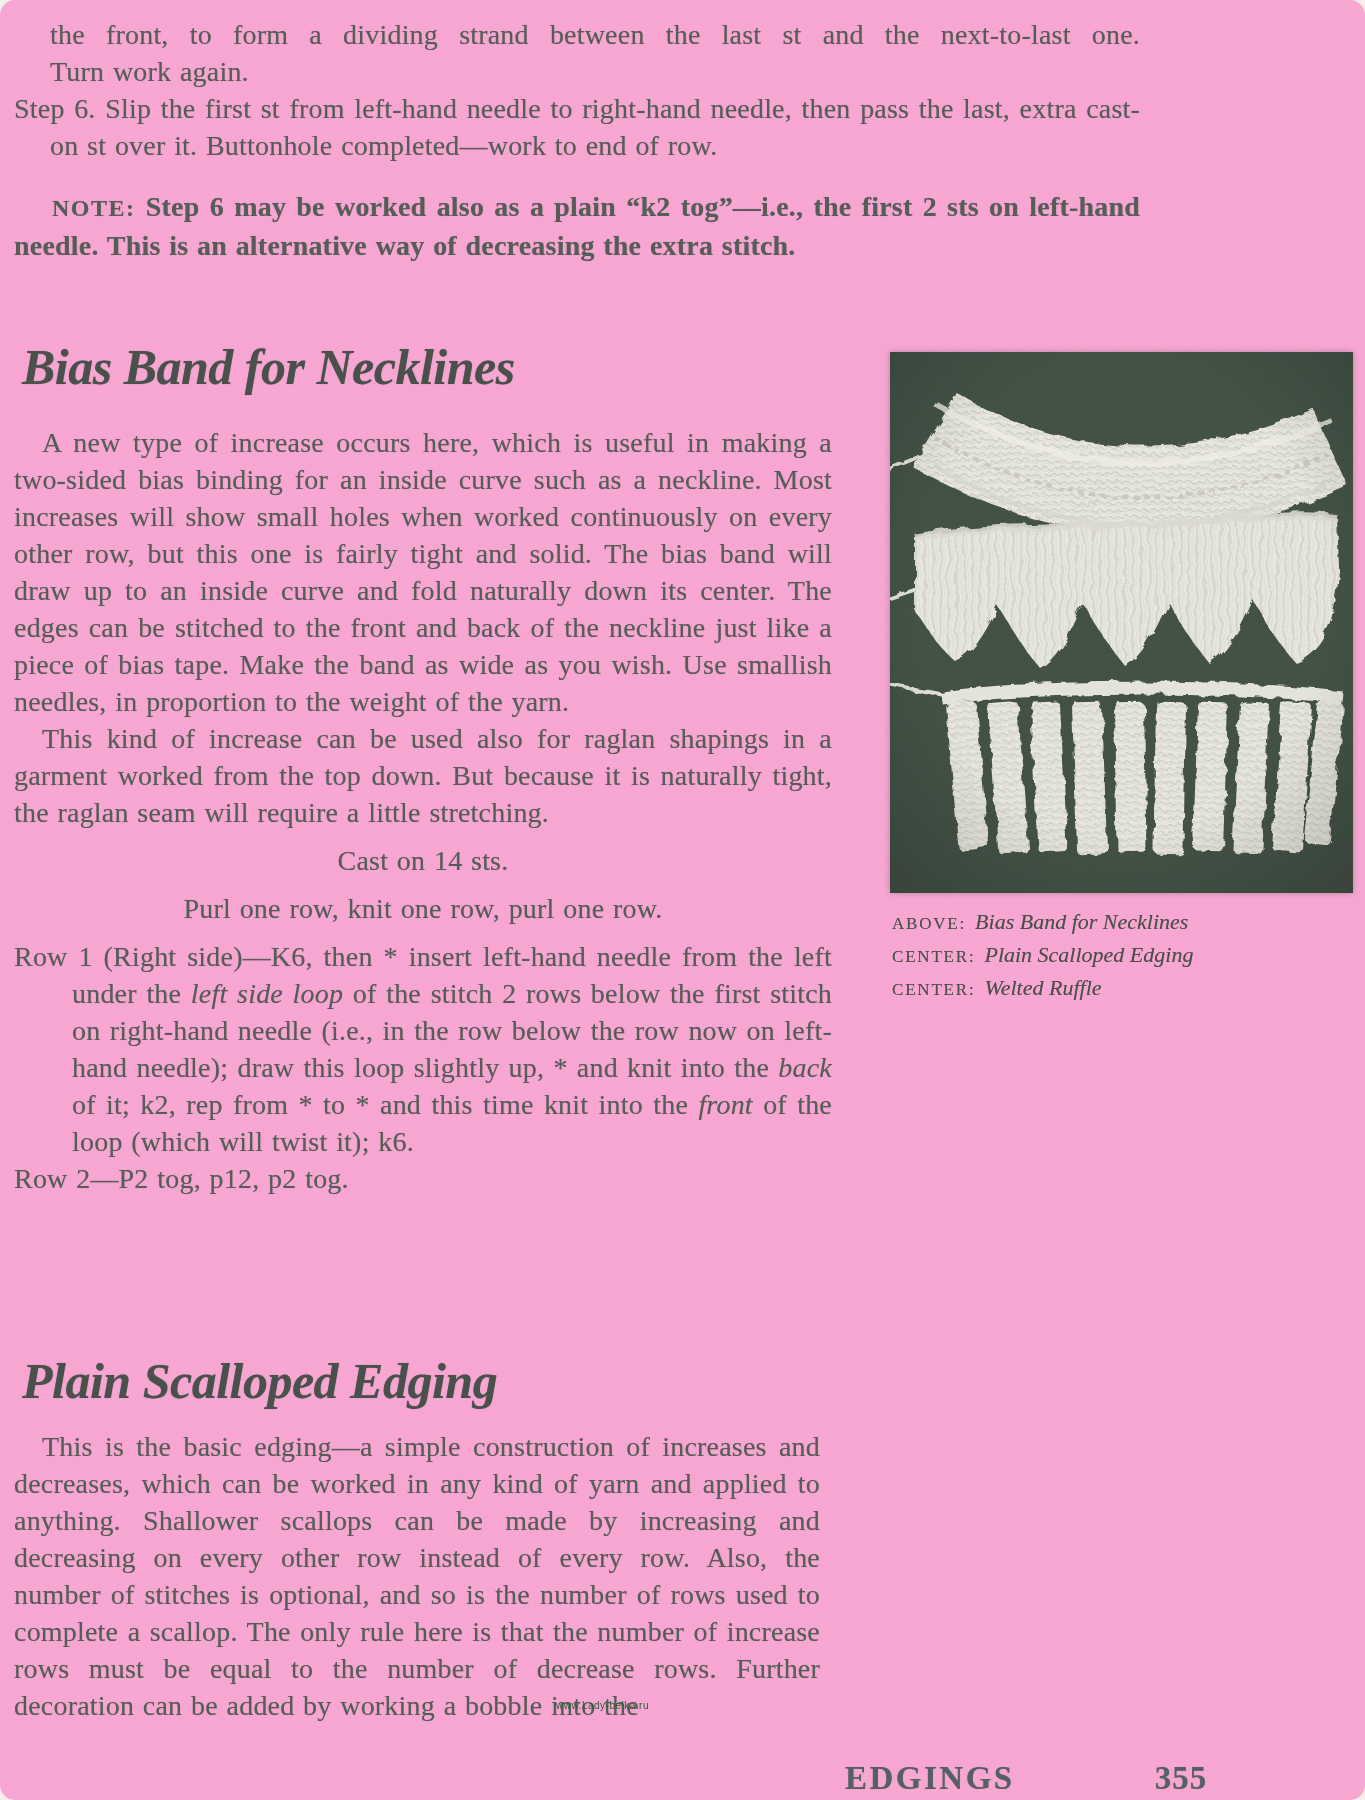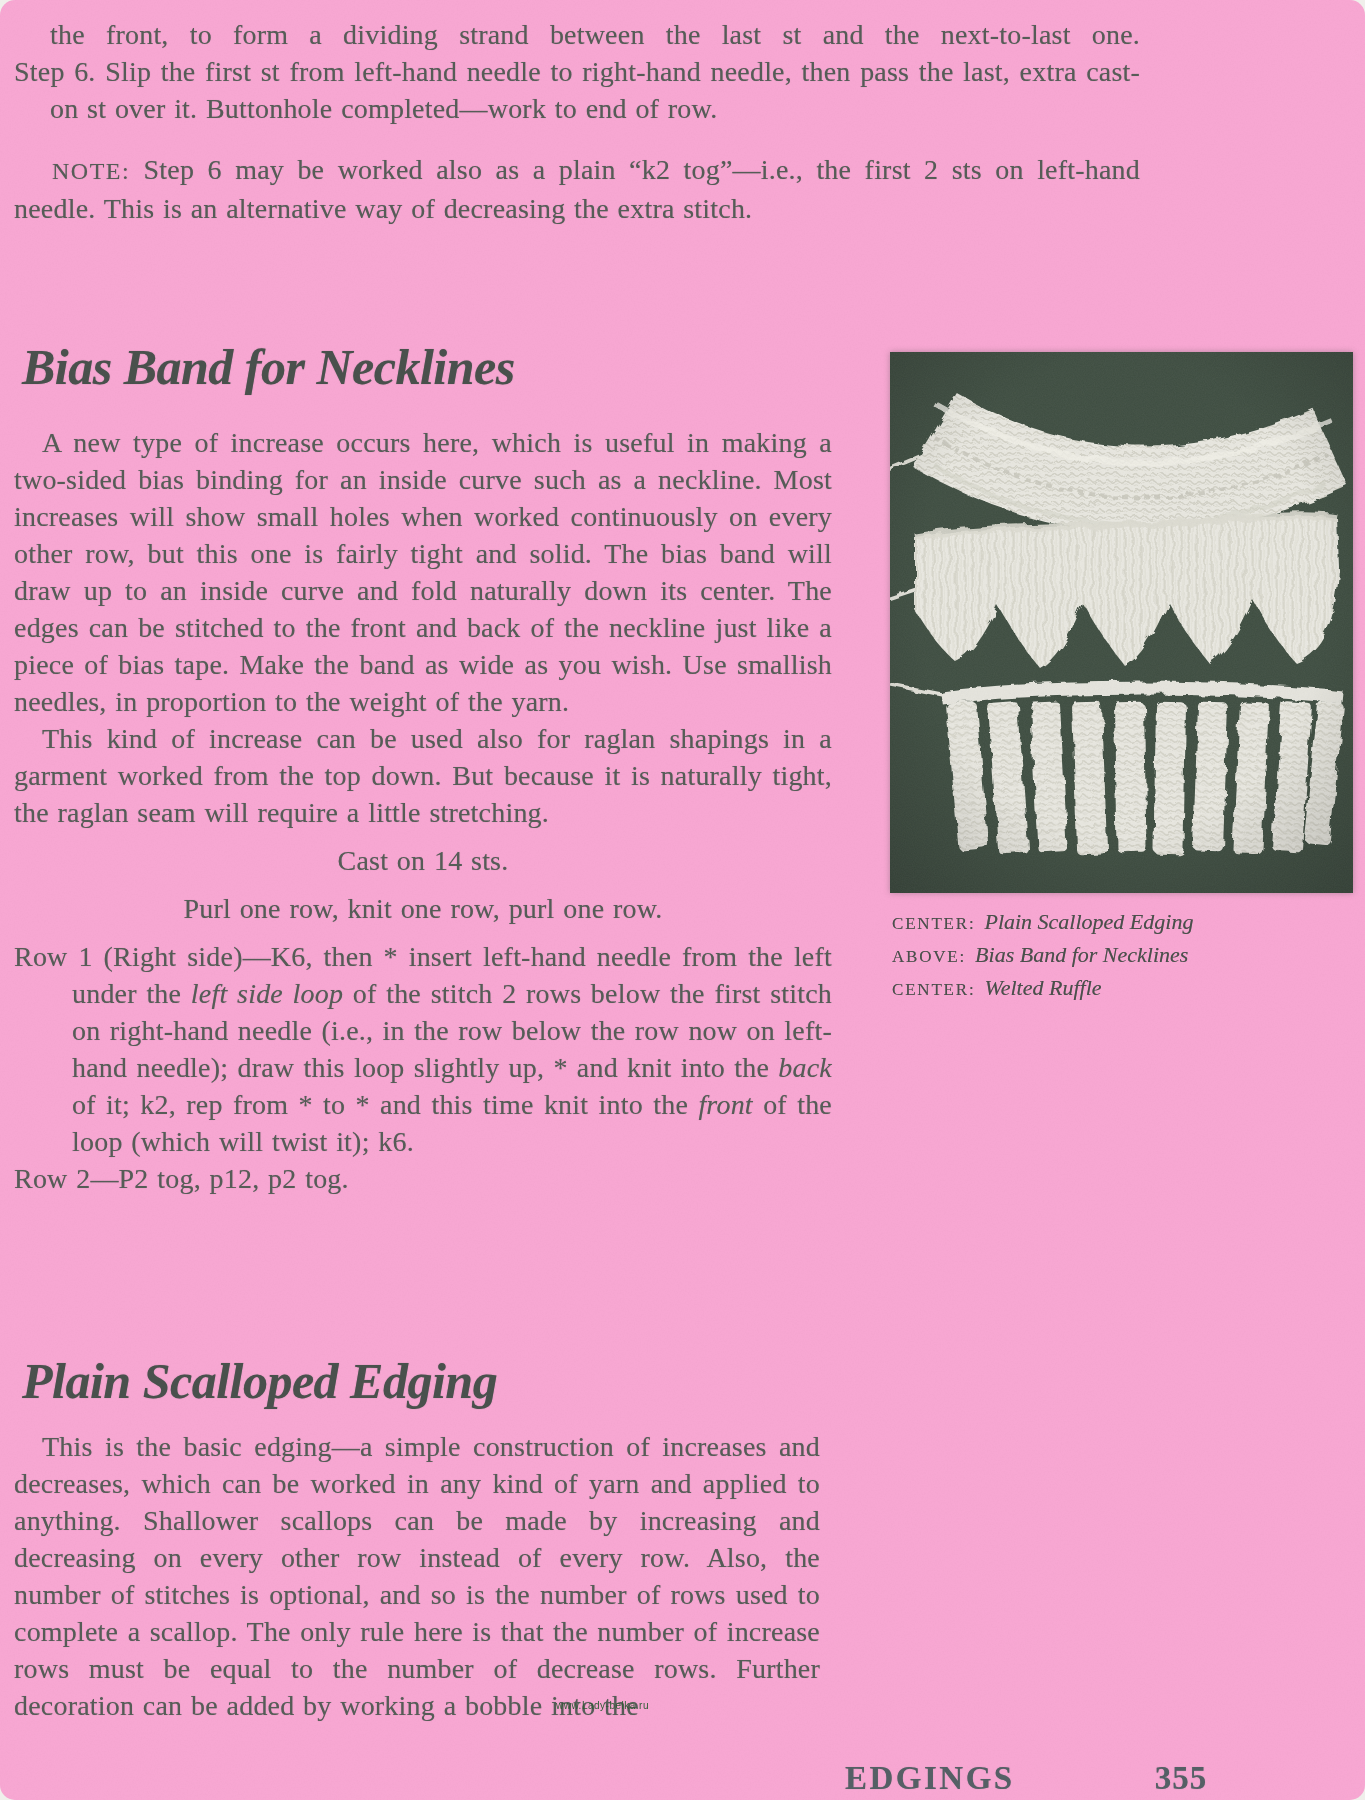--- a/index.html
+++ b/index.html
@@ -19,21 +19,21 @@
     line-height:37px;
     text-align:justify;
     letter-spacing:0.2px;
     word-spacing:1.5px;
     text-shadow:0 0 0.8px rgba(87,93,88,0.45);
   }
   .intro{position:absolute;top:16px;left:14px;width:1126px;}
   .cont{padding-left:36px;}
   .l1{text-align-last:justify;}
   .hang{padding-left:36px;text-indent:-36px;}
-  .note{margin-top:24px;text-indent:38px;}
+  .note{margin-top:24px;text-indent:38px;font-weight:bold;}
   .smallcaps{font-size:24px;letter-spacing:1.5px;}
   .heading{
     margin:0;
     font-size:50px;
     font-style:italic;
     font-weight:700;
     letter-spacing:-0.5px;
     color:#4a514d;
     text-shadow:0 0 1px rgba(74,81,77,0.5);
     white-space:nowrap;
@@ -63,20 +63,21 @@
   .footer-page{margin-left:140px;letter-spacing:1px;}
   #page-grain{position:absolute;left:0;top:0;pointer-events:none;opacity:0.05;mix-blend-mode:multiply;}
 </style>
 </head>
 <body>
 
 <div class="page">
 
   <section class="intro">
     <p class="body-text cont l1">the front, to form a dividing strand between the last st and the next-to-last one.</p>
+    <p class="body-text cont">Turn work again.</p>
     <p class="body-text hang">Step 6. Slip the first st from left-hand needle to right-hand needle, then pass the last, extra cast-on st over it. Buttonhole completed—work to end of row.</p>
     <p class="body-text note"><span class="smallcaps">NOTE:</span><span> Step 6 may be worked also as a plain “k2 tog”—i.e., the first 2 sts on left-hand needle. This is an alternative way of decreasing the extra stitch.</span></p>
   </section>
 
   <h1 class="heading" id="bias-heading">Bias Band for Necklines</h1>
 
   <section id="bias-body">
     <p class="body-text indent">A new type of increase occurs here, which is useful in making a two-sided bias binding for an inside curve such as a neckline. Most increases will show small holes when worked continuously on every other row, but this one is fairly tight and solid. The bias band will draw up to an inside curve and fold naturally down its center. The edges can be stitched to the front and back of the neckline just like a piece of bias tape. Make the band as wide as you wish. Use smallish needles, in proportion to the weight of the yarn.</p>
     <p class="body-text indent">This kind of increase can be used also for raglan shapings in a garment worked from the top down. But because it is naturally tight, the raglan seam will require a little stretching.</p>
     <p class="body-text center sp">Cast on 14 sts.</p>
@@ -151,22 +152,22 @@
           <rect x="428" y="350" width="26" height="142" rx="5" fill="url(#knit)" transform="rotate(6 441 353)"></rect>
         </g>
       </g>
 
       <rect width="463" height="541" fill="url(#vig)"></rect>
       <rect width="463" height="541" filter="url(#grain)" opacity="0.10"></rect>
     </svg>
   </figure>
 
   <div id="caption">
+    <div class="cap-line"><span class="cap-label">ABOVE:</span><span class="cap-title">Bias Band for Necklines</span></div>
     <div class="cap-line"><span class="cap-label">CENTER:</span><span class="cap-title">Plain Scalloped Edging</span></div>
-    <div class="cap-line"><span class="cap-label">ABOVE:</span><span class="cap-title">Bias Band for Necklines</span></div>
     <div class="cap-line"><span class="cap-label">CENTER:</span><span class="cap-title">Welted Ruffle</span></div>
   </div>
 
   <h1 class="heading" id="scallop-heading">Plain Scalloped Edging</h1>
 
   <section id="scallop-body">
     <p class="body-text indent">This is the basic edging—a simple construction of increases and decreases, which can be worked in any kind of yarn and applied to anything. Shallower scallops can be made by increasing and decreasing on every other row instead of every row. Also, the number of stitches is optional, and so is the number of rows used to complete a scallop. The only rule here is that the number of increase rows must be equal to the number of decrease rows. Further decoration can be added by working a bobble into the</p>
   </section>
 
   <div id="watermark">www.Lady-belka.ru</div>

